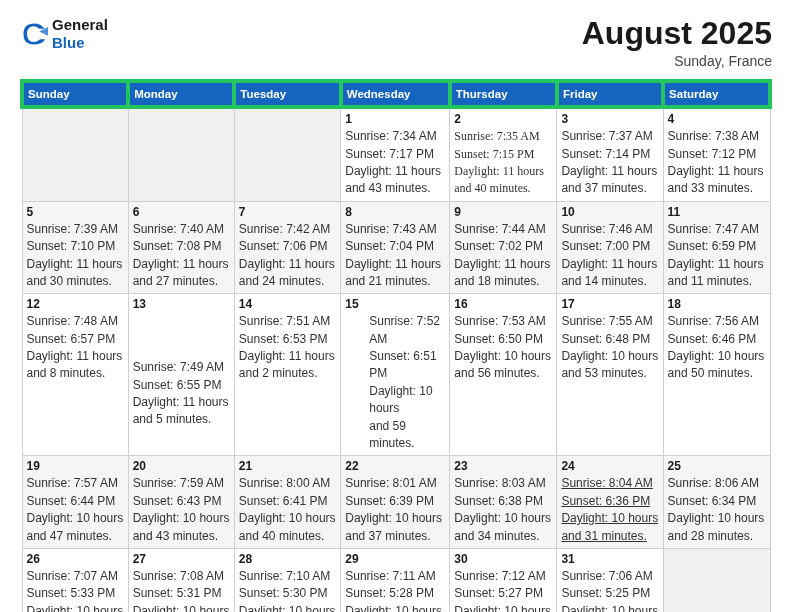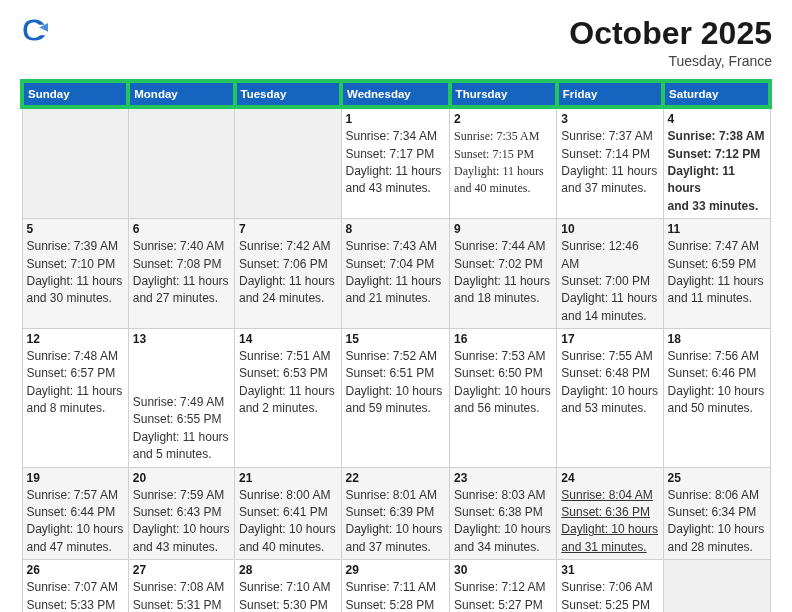--- a/index.html
+++ b/index.html
@@ -88,24 +88,28 @@
 </head>
 <body>
 
 <div class="page">
   <div class="header">
     <div class="logo">
       <svg class="logo-icon" viewBox="0 0 32 32">
         <path d="M4 16 Q4 4 16 4 Q24 4 28 10 L22 10 Q19 7 16 7 Q8 7 8 16 Q8 25 16 25 Q20 25 23 22 L29 22 Q25 28 16 28 Q4 28 4 16Z" fill="#1565c0"></path>
         <path d="M22 13 L32 8 L32 18 Z" fill="#4a90d9"></path>
       </svg>
+      <div>
+        <div style="font-size:15px;font-weight:bold;color:#1a1a1a;line-height:1.2;">General</div>
+        <div style="font-size:15px;font-weight:bold;color:#1565c0;line-height:1.2;">Blue</div>
+      </div>
     </div>
     <div class="title-area">
-      <div class="month-title">October 2025</div>
-      <div class="location">Tuesday, France</div>
+      <div class="month-title">August 2025</div>
+      <div class="location">Sunday, France</div>
     </div>
   </div>
 
   <table class="calendar">
     <thead>
       <tr>
         <th>Sunday</th>
         <th>Monday</th>
         <th>Tuesday</th>
         <th>Wednesday</th>
@@ -135,21 +139,21 @@
           </td>
           <td>
             <div class="day-num">3</div>
             <div class="day-info" style="white-space: pre-line;">Sunrise: 7:37 AM
 Sunset: 7:14 PM
 Daylight: 11 hours
 and 37 minutes.</div>
           </td>
           <td>
             <div class="day-num">4</div>
-            <div class="day-info" style="white-space: pre-line; font-weight: bold;">Sunrise: 7:38 AM
+            <div class="day-info" style="white-space: pre-line;">Sunrise: 7:38 AM
 Sunset: 7:12 PM
 Daylight: 11 hours
 and 33 minutes.</div>
           </td>
         </tr>
         <tr>
           <td>
             <div class="day-num">5</div>
             <div class="day-info" style="white-space: pre-line;">Sunrise: 7:39 AM
 Sunset: 7:10 PM
@@ -179,21 +183,21 @@
           </td>
           <td>
             <div class="day-num">9</div>
             <div class="day-info" style="white-space: pre-line;">Sunrise: 7:44 AM
 Sunset: 7:02 PM
 Daylight: 11 hours
 and 18 minutes.</div>
           </td>
           <td>
             <div class="day-num">10</div>
-            <div class="day-info" style="white-space: pre-line;">Sunrise: 12:46 AM
+            <div class="day-info" style="white-space: pre-line;">Sunrise: 7:46 AM
 Sunset: 7:00 PM
 Daylight: 11 hours
 and 14 minutes.</div>
           </td>
           <td>
             <div class="day-num">11</div>
             <div class="day-info" style="white-space: pre-line;">Sunrise: 7:47 AM
 Sunset: 6:59 PM
 Daylight: 11 hours
 and 11 minutes.</div>
@@ -216,21 +220,21 @@
           </td>
           <td>
             <div class="day-num">14</div>
             <div class="day-info" style="white-space: pre-line;">Sunrise: 7:51 AM
 Sunset: 6:53 PM
 Daylight: 11 hours
 and 2 minutes.</div>
           </td>
           <td>
             <div class="day-num">15</div>
-            <div class="day-info" style="white-space: pre-line;">Sunrise: 7:52 AM
+            <div class="day-info" style="white-space: pre-line; margin-left: 24px;">Sunrise: 7:52 AM
 Sunset: 6:51 PM
 Daylight: 10 hours
 and 59 minutes.</div>
           </td>
           <td>
             <div class="day-num">16</div>
             <div class="day-info" style="white-space: pre-line;">Sunrise: 7:53 AM
 Sunset: 6:50 PM
 Daylight: 10 hours
 and 56 minutes.</div>

